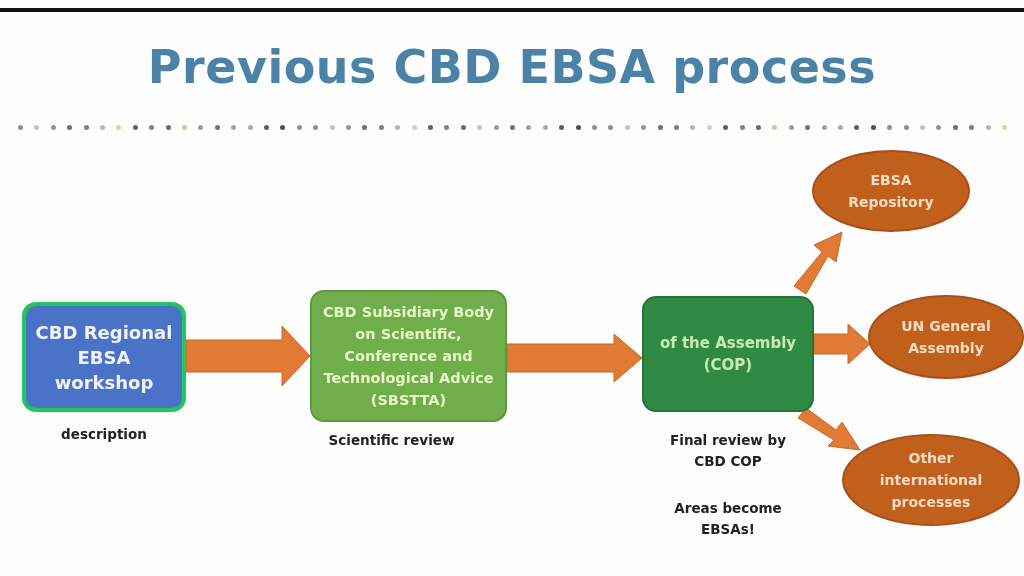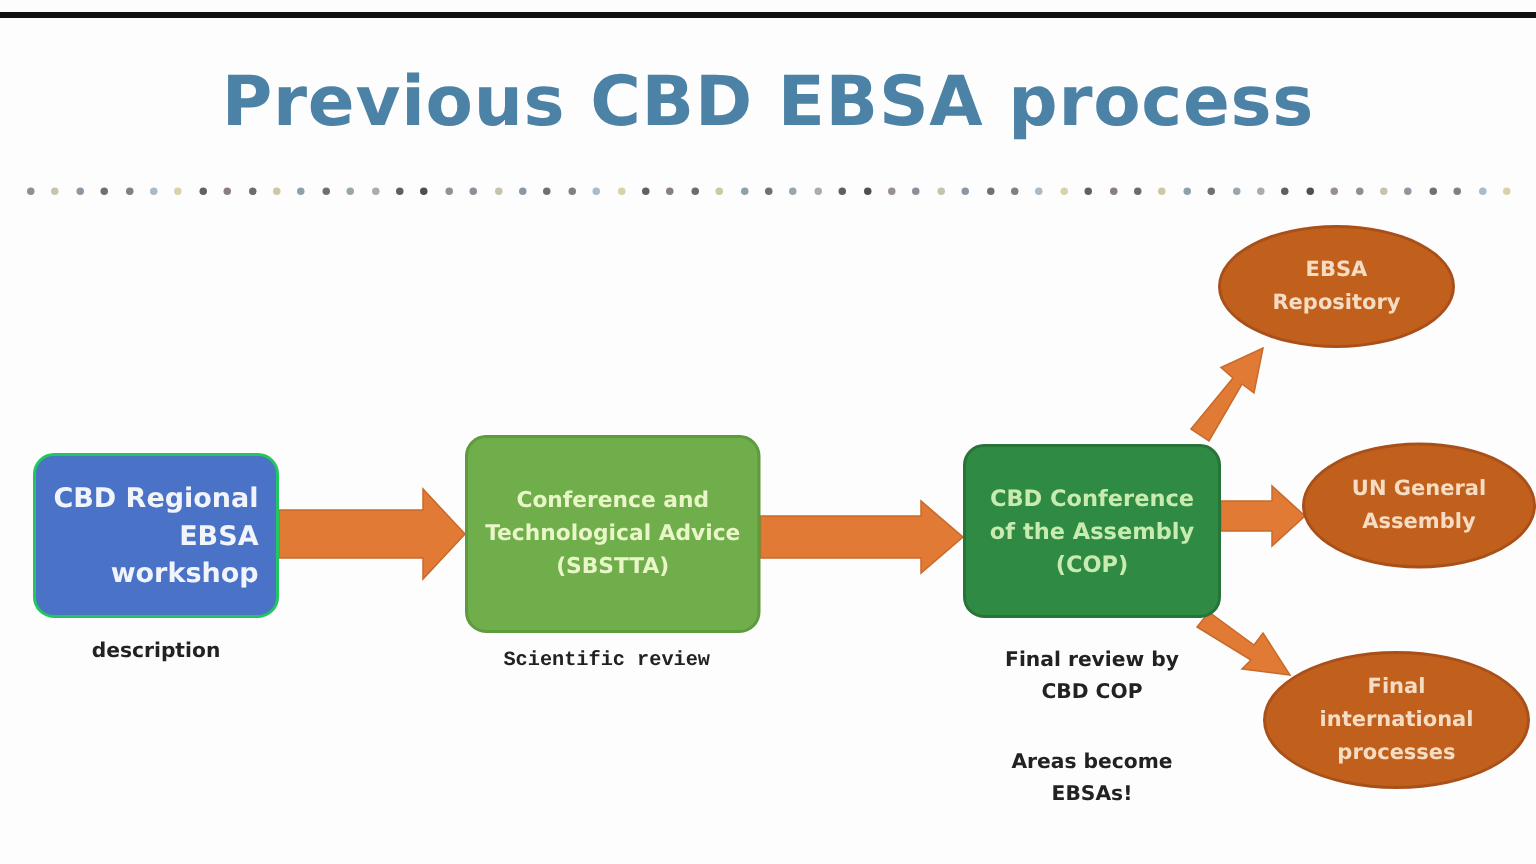--- a/index.html
+++ b/index.html
@@ -13,26 +13,26 @@
     position: absolute; left: 0; top: 40px; width: 1024px; text-align: center;
     font-size: 46px; font-weight: bold; color: #4b82a6; letter-spacing: 0.5px;
   }
   .dots { position: absolute; left: 10px; top: 124px; width: 1014px; height: 8px; }
   .dot { position: absolute; top: 1px; width: 5px; height: 5px; border-radius: 50%; }
   .box {
     position: absolute; border-radius: 14px; display: flex; align-items: center; justify-content: center;
     text-align: center; font-weight: bold; box-sizing: border-box;
   }
   .box span { display: block; }
-  #b1 { left: 22px; top: 302px; width: 164px; height: 110px; background: #4a72c7; color: #f1f4fb; font-size: 18px; line-height: 25px; border: 2px solid #22c55e; text-align: right; }
+  #b1 { left: 22px; top: 302px; width: 164px; height: 110px; background: #4a72c7; color: #f1f4fb; font-size: 18px; line-height: 25px; border: 4px solid #22c55e; }
   #b2 { left: 310px; top: 290px; width: 197px; height: 132px; background: #6fae4b; color: #e9f6c7; font-size: 14.5px; line-height: 22px; border: 2px solid #5e9a3e; }
   #b3 { left: 642px; top: 296px; width: 172px; height: 116px; background: #2f8a44; color: #c8ecb0; font-size: 15px; line-height: 22px; border: 2px solid #267438; }
   .caption { position: absolute; text-align: center; font-weight: bold; color: #222; font-size: 13.5px; line-height: 21px; }
   #c1 { left: 22px; top: 424px; width: 164px; }
-  #c2 { left: 306px; top: 430px; width: 197px; font-family: Liberation Mono, monospace; }
+  #c2 { left: 293px; top: 430px; width: 197px; }
   #c3 { left: 632px; top: 430px; width: 192px; }
   #c4 { left: 632px; top: 498px; width: 192px; }
   .ellipse {
     position: absolute; border-radius: 50%; background: #c0601c; color: #f7dcc4;
     display: flex; align-items: center; justify-content: center; text-align: center;
     font-weight: bold; font-size: 14px; line-height: 22px; border: 2px solid #a9501a; box-sizing: border-box;
   }
   #e1 { left: 812px; top: 150px; width: 158px; height: 82px; }
   #e2 { left: 868px; top: 295px; width: 156px; height: 84px; }
   #e3 { left: 842px; top: 434px; width: 178px; height: 92px; }
@@ -121,32 +121,33 @@
     <span>EBSA</span>
     <span>workshop</span>
   </div>
 </div>
 <div class="caption" id="c1">
   <span style="display:block">description</span>
 </div>
 
 <div class="box" id="b2">
   <div>
+    <span>CBD Subsidiary Body</span>
+    <span>on Scientific,</span>
     <span>Conference and</span>
     <span>Technological Advice</span>
     <span>(SBSTTA)</span>
   </div>
 </div>
 <div class="caption" id="c2">
   <span style="display:block">Scientific review</span>
 </div>
 
 <div class="box" id="b3">
   <div>
-    <span>CBD Conference</span>
     <span>of the Assembly</span>
     <span>(COP)</span>
   </div>
 </div>
 <div class="caption" id="c3">
   <span style="display:block">Final review by</span>
   <span style="display:block">CBD COP</span>
 </div>
 <div class="caption" id="c4">
   <span style="display:block">Areas become</span>
@@ -160,17 +161,17 @@
   </div>
 </div>
 <div class="ellipse" id="e2">
   <div>
     <span style="display:block">UN General</span>
     <span style="display:block">Assembly</span>
   </div>
 </div>
 <div class="ellipse" id="e3">
   <div>
-    <span style="display:block">Final</span>
+    <span style="display:block">Other</span>
     <span style="display:block">international</span>
     <span style="display:block">processes</span>
   </div>
 </div>
 
 </body></html>

